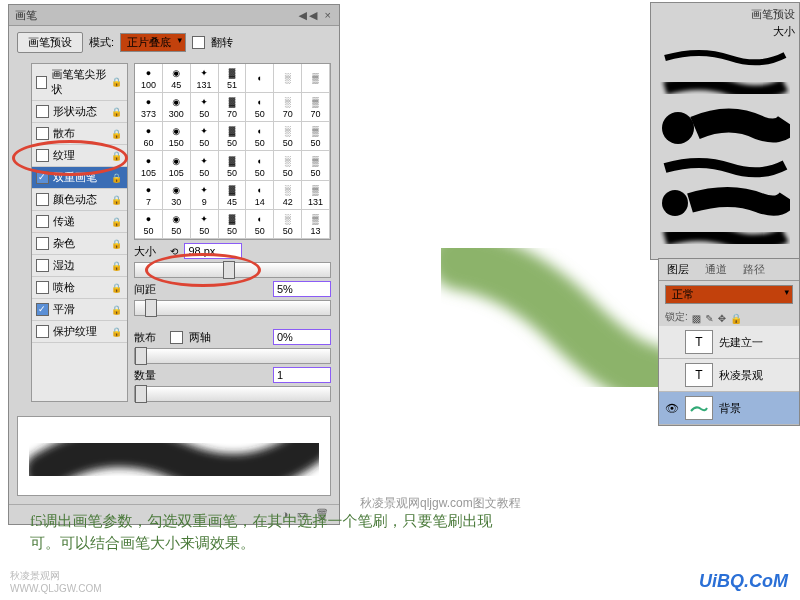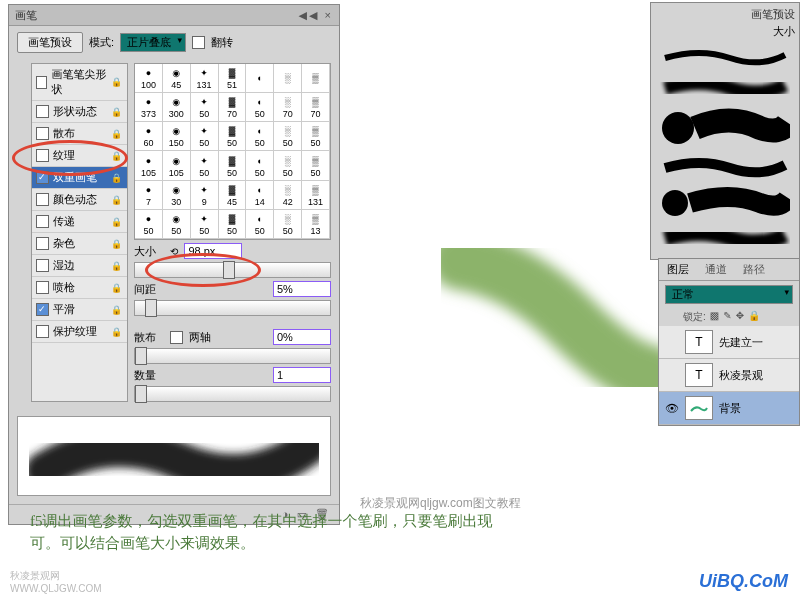--- a/index.html
+++ b/index.html
@@ -2,21 +2,21 @@
 <html><head>
 <meta charset="utf-8">
 <style>
 body{margin:0;font-family:"Microsoft YaHei",Arial,sans-serif;font-size:11px;background:#fff;width:800px;height:600px;overflow:hidden;position:relative}
 .brush-panel{position:absolute;left:8px;top:4px;width:330px;background:#d4d4d4;border:1px solid #888}
 .panel-header{background:#bfbfbf;height:20px;display:flex;align-items:center;padding:0 6px;border-bottom:1px solid #999}
 .panel-header .title{color:#333}
 .panel-header .ctrls{margin-left:auto;color:#555;letter-spacing:2px}
 .preset-row{display:flex;align-items:center;padding:6px 8px;gap:6px}
 .btn{background:#e8e8e8;border:1px solid #888;padding:2px 10px;border-radius:2px}
-.dropdown{background:#0f766e;border:1px solid #888;padding:1px 14px 1px 6px;position:relative}
+.dropdown{background:#c2410c;border:1px solid #888;padding:1px 14px 1px 6px;position:relative}
 .dropdown::after{content:"▾";position:absolute;right:3px;top:1px;font-size:9px}
 .chk{width:11px;height:11px;border:1px solid #666;background:#fff;display:inline-block;vertical-align:middle}
 .chk.on{background:#5a8fd6}
 .chk.on::after{content:"✓";color:#fff;font-size:9px;position:relative;top:-2px;left:1px}
 .main-row{display:flex;padding:4px 8px 8px 22px;gap:6px}
 .options-list{width:95px;background:#e8e8e8;border:1px solid #999}
 .opt{display:flex;align-items:center;padding:3px 4px;gap:4px;border-bottom:1px solid #ccc;position:relative}
 .opt .lock{margin-left:auto;font-size:9px;color:#666}
 .opt.sel{background:#3a6db5;color:#fff}
 .brush-grid-area{flex:1}
@@ -388,21 +388,21 @@
 
 <div class="layers-panel">
   <div class="layers-tabs">
     <div class="active">图层</div>
     <div>通道</div>
     <div>路径</div>
   </div>
   <div style="padding:4px 6px;display:flex;align-items:center;gap:4px">
     <span class="dropdown" style="flex:1">正常</span>
   </div>
-  <div style="padding:2px 24px;display:flex;align-items:flex-start;gap:4px;font-size:10px;color:#555">
+  <div style="padding:2px 6px;display:flex;align-items:flex-end;gap:4px;font-size:10px;color:#555">
     <span>锁定:</span>
     <span>▩</span>
     <span>✎</span>
     <span>✥</span>
     <span>🔒</span>
   </div>
   <div id="layer-items">
       <div class="layer-row">
         <span style="width:14px"></span>
         <span class="layer-thumb">T</span>

